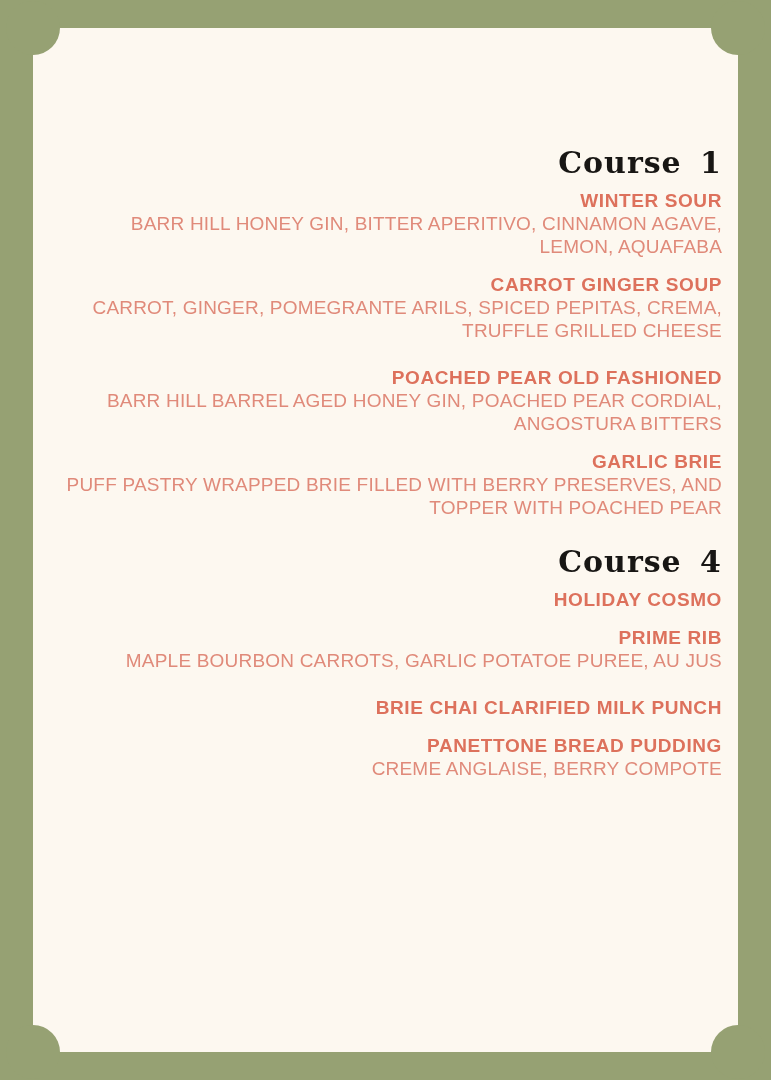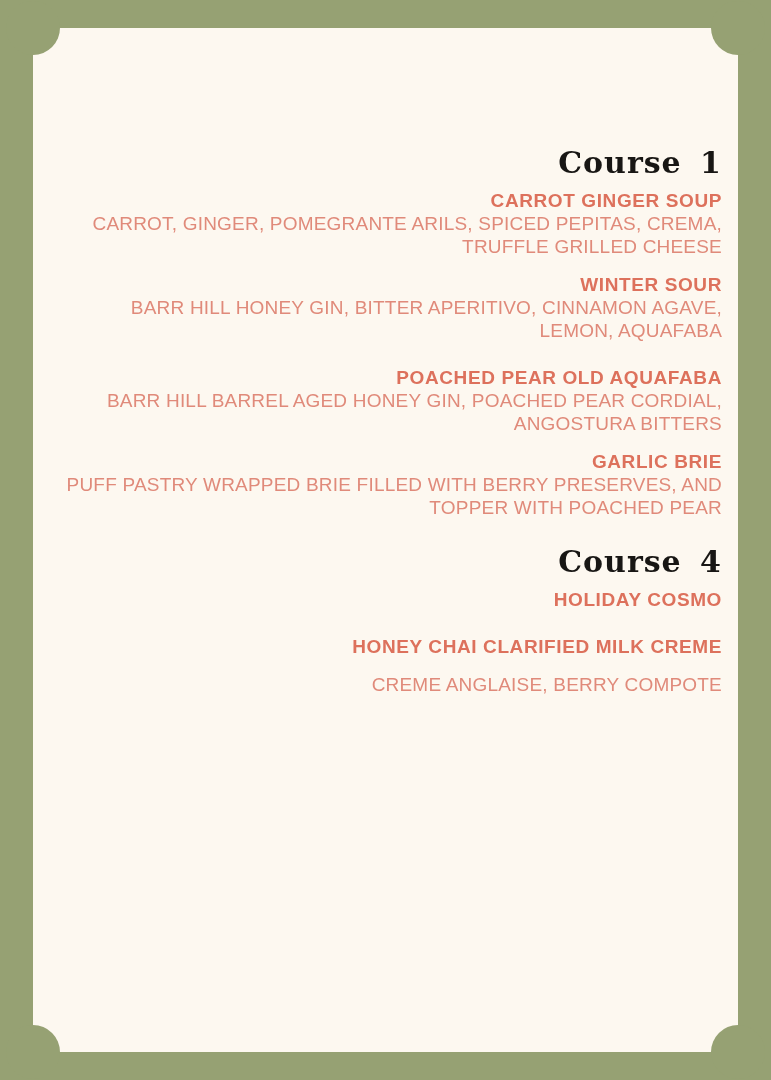--- a/index.html
+++ b/index.html
@@ -75,54 +75,59 @@
   <div class="corner tl"></div>
   <div class="corner tr"></div>
   <div class="corner bl"></div>
   <div class="corner br"></div>
 
   <div class="content">
 
     <section class="course">
       <h2 class="course-title">Course 1</h2>
       <div class="item">
+        <div class="item-name">WINTER SOUR</div>
+        <div class="item-desc">BARR HILL HONEY GIN, BITTER APERITIVO, CINNAMON AGAVE,
+LEMON, AQUAFABA</div>
+      </div>
+      <div class="item">
         <div class="item-name">CARROT GINGER SOUP</div>
         <div class="item-desc">CARROT, GINGER, POMEGRANTE ARILS, SPICED PEPITAS, CREMA,
 TRUFFLE GRILLED CHEESE</div>
-      </div>
-      <div class="item">
-        <div class="item-name">WINTER SOUR</div>
-        <div class="item-desc">BARR HILL HONEY GIN, BITTER APERITIVO, CINNAMON AGAVE,
-LEMON, AQUAFABA</div>
       </div>
     </section>
 
     <section class="course">
       <div class="item">
-        <div class="item-name">POACHED PEAR OLD AQUAFABA</div>
+        <div class="item-name">POACHED PEAR OLD FASHIONED</div>
         <div class="item-desc">BARR HILL BARREL AGED HONEY GIN, POACHED PEAR CORDIAL,
 ANGOSTURA BITTERS</div>
       </div>
       <div class="item">
         <div class="item-name">GARLIC BRIE</div>
         <div class="item-desc">PUFF PASTRY WRAPPED BRIE FILLED WITH BERRY PRESERVES, AND
 TOPPER WITH POACHED PEAR</div>
       </div>
     </section>
 
     <section class="course">
       <h2 class="course-title">Course 4</h2>
       <div class="item">
         <div class="item-name">HOLIDAY COSMO</div>
       </div>
+      <div class="item">
+        <div class="item-name">PRIME RIB</div>
+        <div class="item-desc">MAPLE BOURBON CARROTS, GARLIC POTATOE PUREE, AU JUS</div>
+      </div>
     </section>
 
     <section class="course">
       <div class="item">
-        <div class="item-name">HONEY CHAI CLARIFIED MILK CREME</div>
+        <div class="item-name">BRIE CHAI CLARIFIED MILK PUNCH</div>
       </div>
       <div class="item">
+        <div class="item-name">PANETTONE BREAD PUDDING</div>
         <div class="item-desc">CREME ANGLAISE, BERRY COMPOTE</div>
       </div>
     </section>
 
   </div>
 </div>
 
 </body></html>

